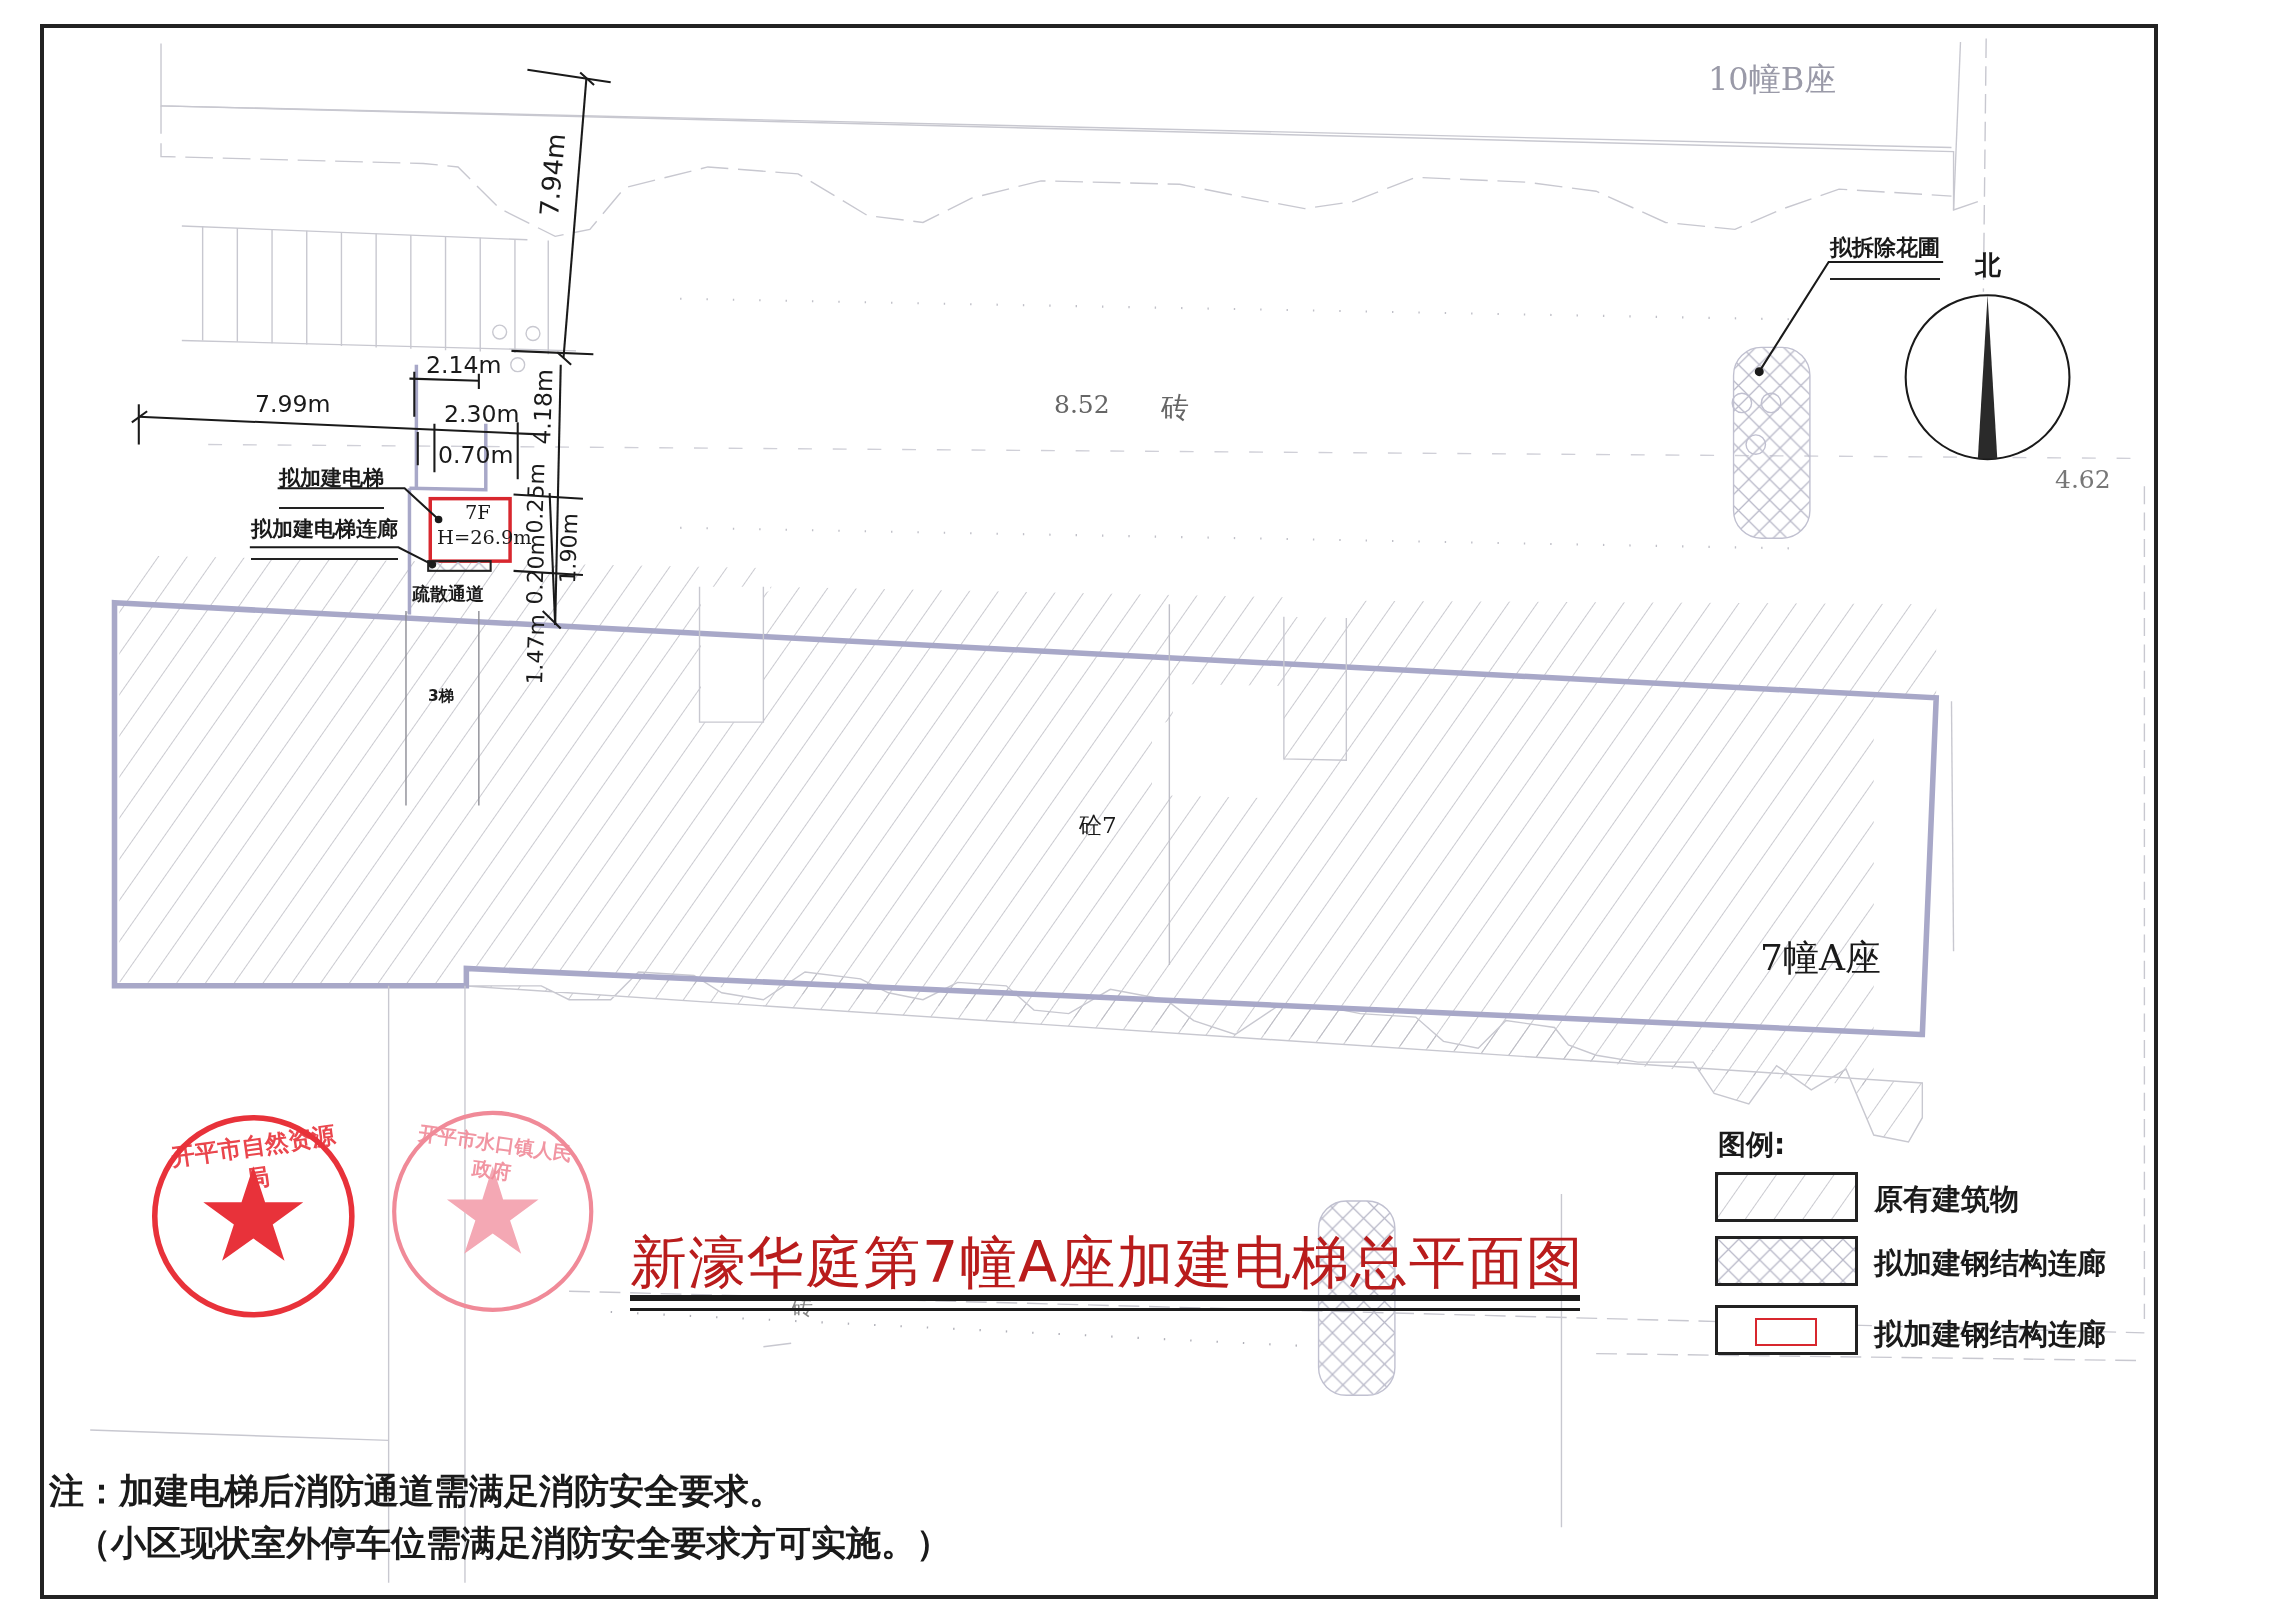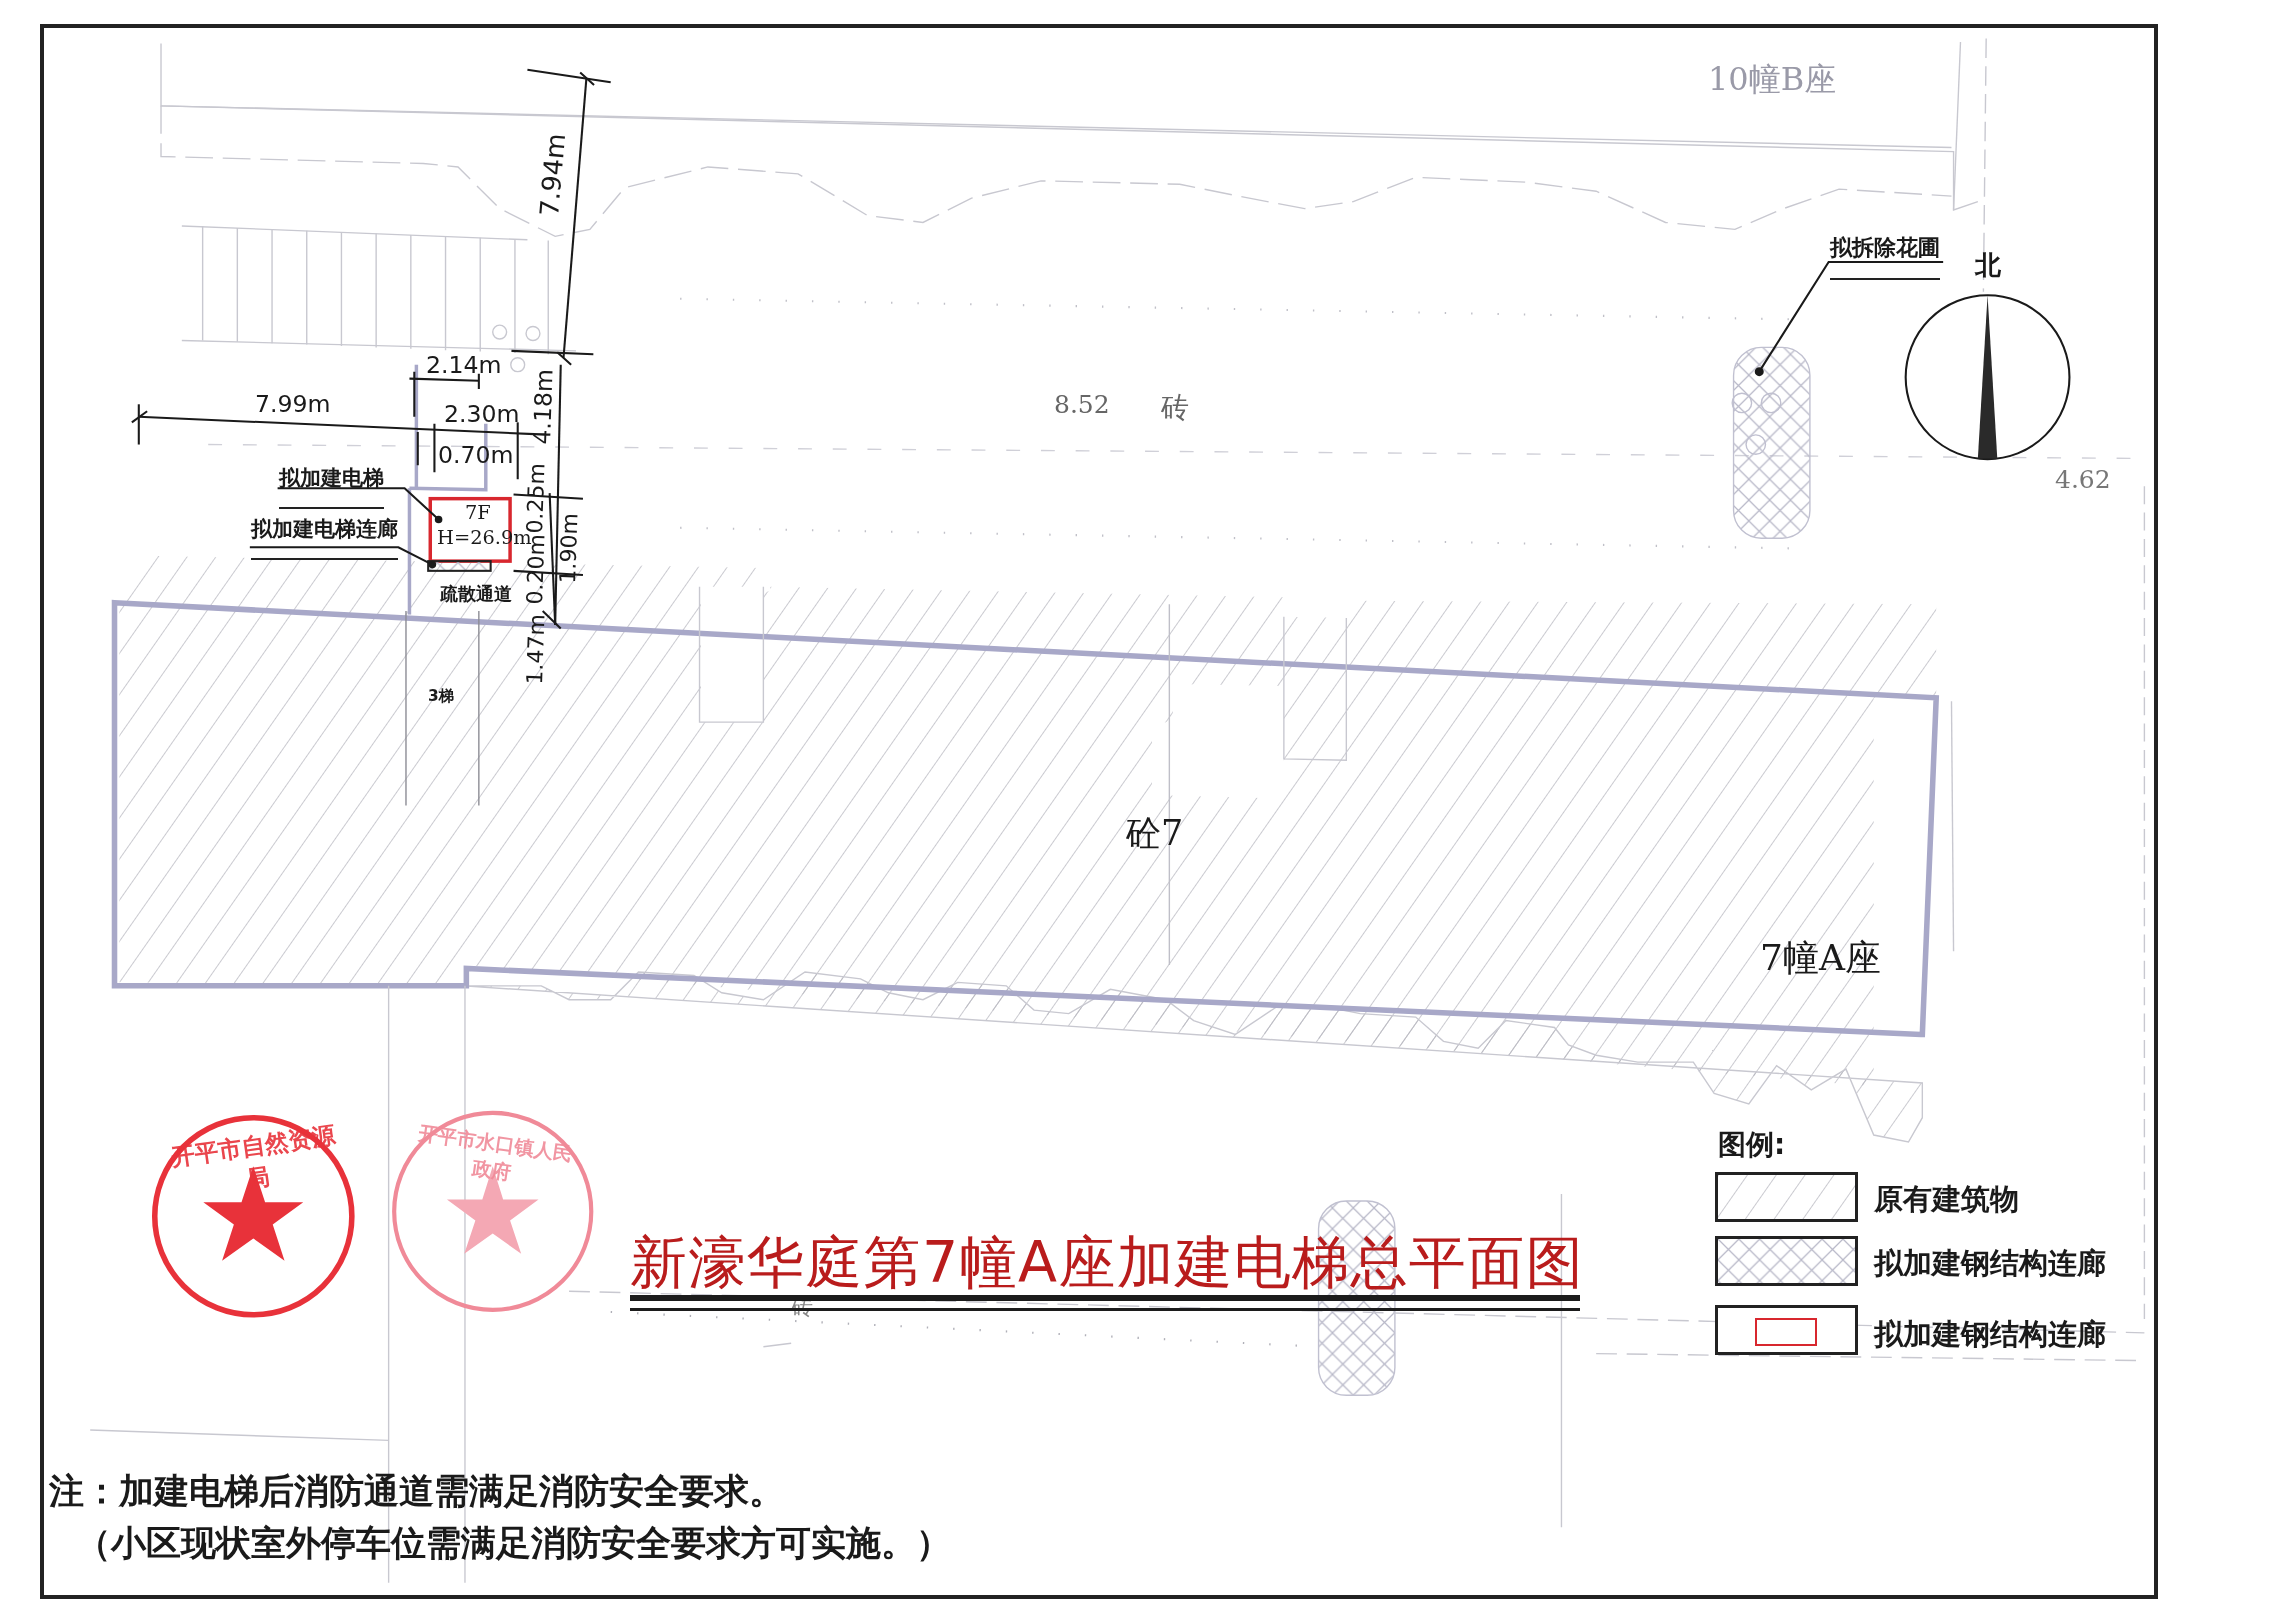--- a/index.html
+++ b/index.html
@@ -153,23 +153,23 @@
   <g>
     <circle cx="710" cy="1745" r="142" fill="none" stroke="#f08a98" stroke-width="6"></circle>
     <path d="M710,1680 L725,1728 L776,1728 L735,1758 L751,1806 L710,1777 L669,1806 L685,1758 L644,1728 L695,1728 Z" fill="#f4a8b4"></path>
   </g>
 </svg>
 
 <div class="frame"></div>
 
 <div class="txt serif grey" style="left:1708px;top:58px;font-size:32px;">10幢B座</div>
 <div class="txt serif" style="left:1760px;top:934px;font-size:36px;">7幢A座</div>
-<div class="txt serif" style="left:1126px;top:810px;font-size:35px;">砼7</div>
+<div class="txt serif" style="left:1079px;top:810px;font-size:23px;">砼7</div>
 <div class="txt bold" style="left:428px;top:686px;font-size:15.3px;">3梯</div>
-<div class="txt bold" style="left:412px;top:582px;font-size:18px;padding-left:28px;">疏散通道</div>
+<div class="txt bold" style="left:412px;top:582px;font-size:18px;">疏散通道</div>
 
 <div class="txt serif grey" style="left:1054px;top:390px;font-size:25px;color:#666;">8.52</div>
 <div class="txt serif grey" style="left:1161px;top:389px;font-size:28px;color:#666;">砖</div>
 <div class="txt serif grey" style="left:2055px;top:465px;font-size:25px;color:#777;">4.62</div>
 <div class="txt serif grey" style="left:791px;top:1292px;font-size:22px;color:#888;">砖</div>
 
 <div class="txt serif" style="left:465px;top:501px;font-size:19.4px;">7F</div>
 <div class="txt serif" style="left:437px;top:526px;font-size:19.4px;">H=26.9m</div>
 <div class="txt bold label-ul" style="left:279px;top:464px;font-size:21px;">拟加建电梯</div>
 <div class="txt bold label-ul" style="left:251px;top:515px;font-size:21px;">拟加建电梯连廊</div>

